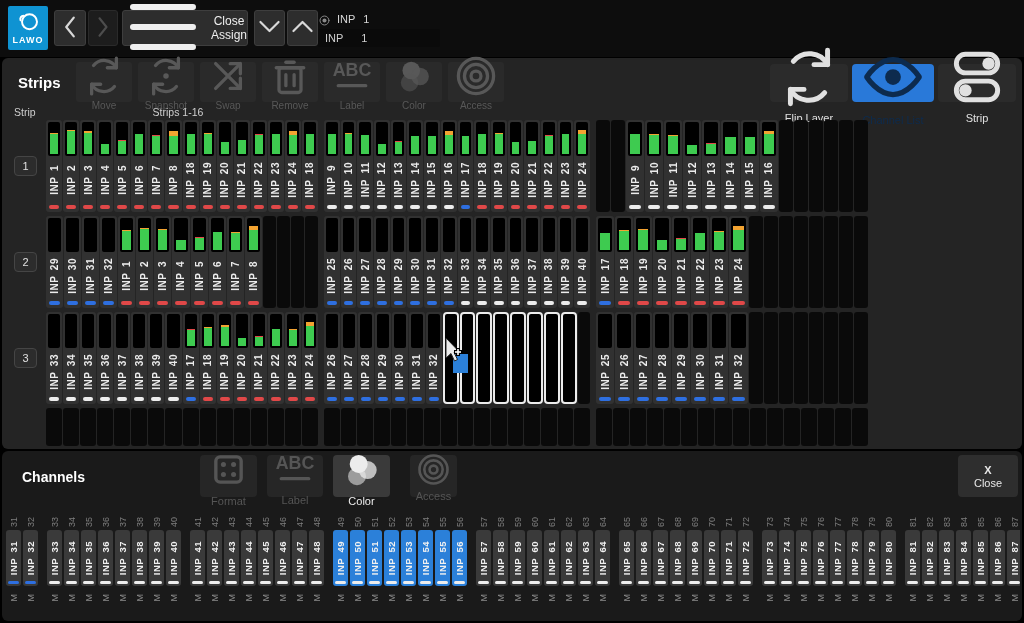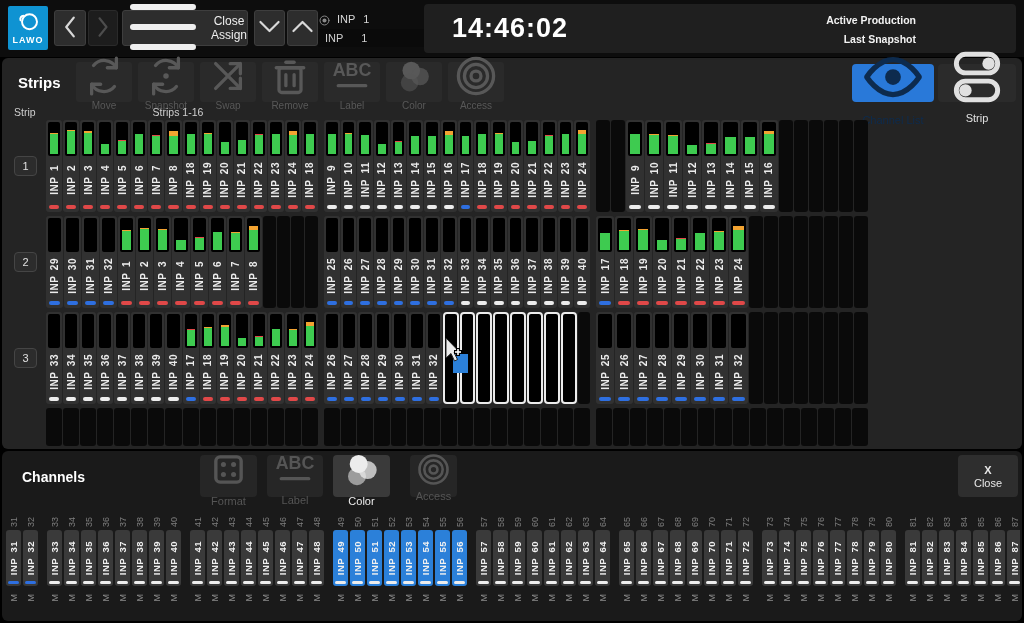--- a/index.html
+++ b/index.html
@@ -144,27 +144,20 @@
             <circle cx="8" cy="8" r="2.5" fill="currentColor" stroke="none"></circle>
           </svg>
         </span>
       <span>INP</span>
       <span>1</span>
     </div>
     <div class="abs inp-field">
       <span>INP</span>
       <span>1</span>
     </div>
-    <div class="abs clock-panel">
-      <div class="clock">14:46:02</div>
-      <div class="statusbox">
-        <div>Active Production</div>
-        <div>Last Snapshot</div>
-      </div>
-    </div>
   </div>
 
   <div class="abs strips-panel">
     <div class="abs sp-title">Strips</div>
 
     <button class="toolbtn" style="left:74px;width:56px;">
       <span class="ico">
           <svg viewBox="0 0 16 16" fill="none" stroke="currentColor" stroke-width="1.2" stroke-linecap="round" stroke-linejoin="round" style="width:100%;height:100%;min-width:13px;min-height:13px;">
             <path d="M12.5 5A5 5 0 0 0 4.2 4.2"></path>
             <polyline points="12.5,1.5 12.5,5 9.2,5"></polyline>
@@ -232,20 +225,29 @@
       <span class="ico">
           <svg viewBox="0 0 16 16" fill="none" stroke="currentColor" stroke-width="1.2" stroke-linecap="round" stroke-linejoin="round" style="width:100%;height:100%;min-width:13px;min-height:13px;">
             <circle cx="8" cy="8" r="1.8"></circle>
             <circle cx="8" cy="8" r="4.2"></circle>
             <circle cx="8" cy="8" r="6.4"></circle>
           </svg>
         </span>
       <span>Access</span>
       </button>
 
+    <button class="viewbtn" style="left:768px;width:78px;">
+      <span class="ico"><svg viewBox="0 0 16 16" fill="none" stroke="currentColor" stroke-width="1.2" stroke-linecap="round" stroke-linejoin="round" style="width:100%;height:100%;min-width:13px;min-height:13px;">
+            <path d="M12.5 5A5 5 0 0 0 4.2 4.2"></path>
+            <polyline points="12.5,1.5 12.5,5 9.2,5"></polyline>
+            <path d="M3.5 11A5 5 0 0 0 11.8 11.8"></path>
+            <polyline points="3.5,14.5 3.5,11 6.8,11"></polyline>
+          </svg></span>
+      <span>Flip Layer</span>
+      </button>
     <button class="viewbtn active" style="left:850px;width:82px;">
       <span class="ico"><svg viewBox="0 0 16 16" fill="none" stroke="currentColor" stroke-width="1.2" stroke-linecap="round" stroke-linejoin="round" style="width:100%;height:100%;min-width:13px;min-height:13px;">
             <path d="M2 8s2.5-4 6-4 6 4 6 4-2.5 4-6 4-6-4-6-4z"></path>
             <circle cx="8" cy="8" r="1.8" fill="currentColor" stroke="none"></circle>
           </svg></span>
       <span>Channel List</span>
       </button>
     <button class="viewbtn" style="left:936px;width:78px;">
       <span class="ico"><svg viewBox="0 0 16 16" fill="none" stroke="currentColor" stroke-width="1.2" stroke-linecap="round" stroke-linejoin="round" style="width:100%;height:100%;min-width:13px;min-height:13px;">
             <rect x="3" y="2.5" width="10" height="4.5" rx="2.2"></rect>

